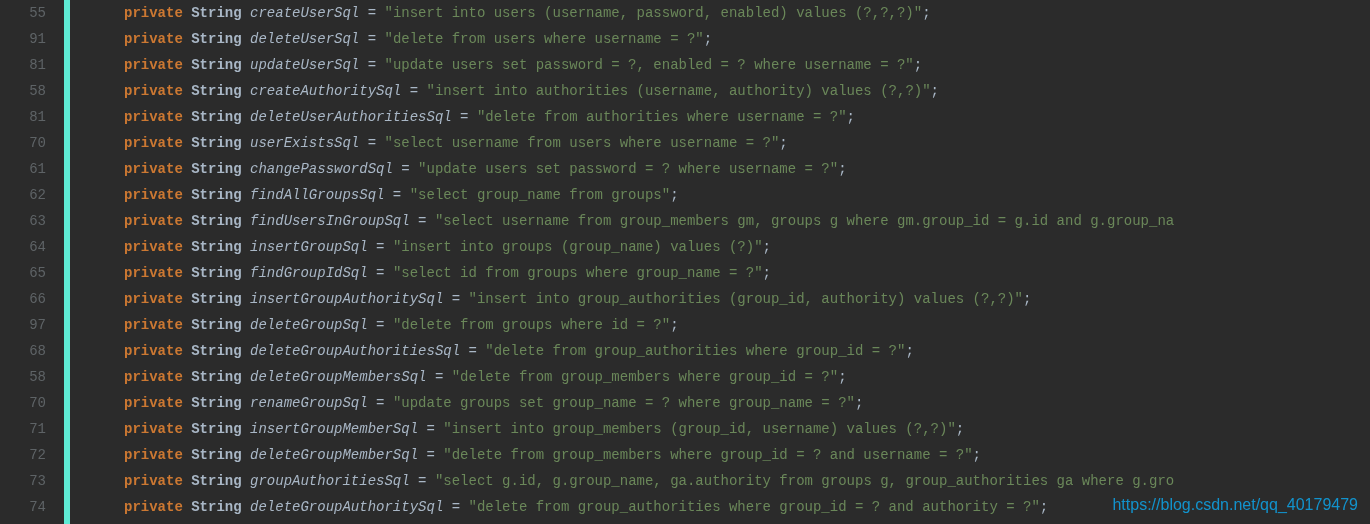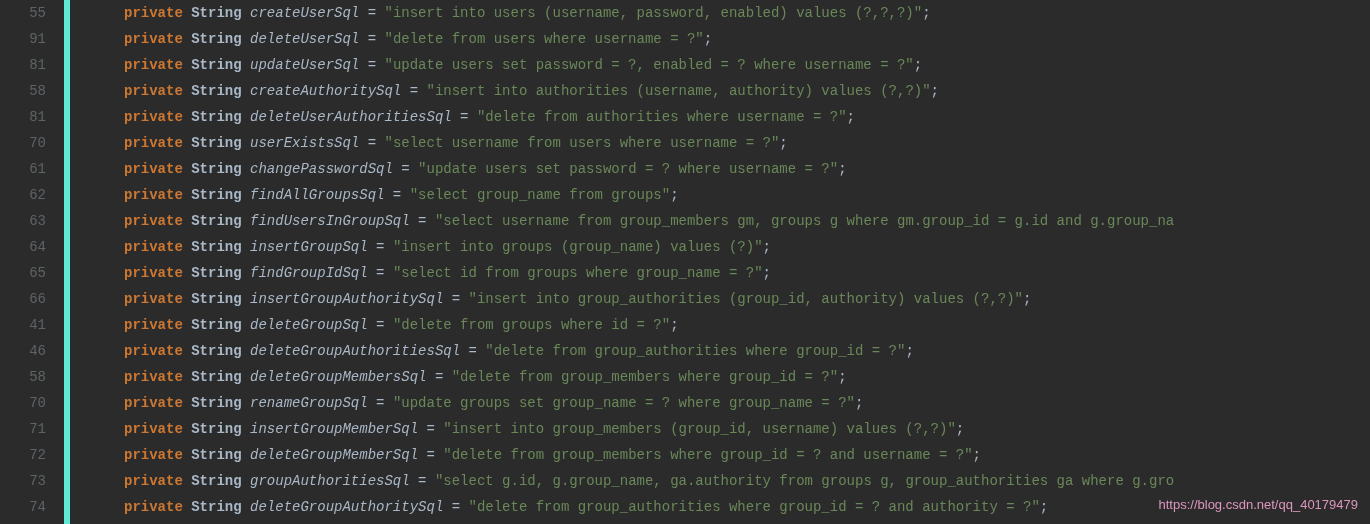--- a/index.html
+++ b/index.html
@@ -40,23 +40,23 @@
   .kw-private { color: #cc7832; font-weight: bold; }
   .type { color: #a9b7c6; font-weight: bold; }
   .ident { color: #a9b7c6; font-style: italic; }
   .op { color: #a9b7c6; }
   .str { color: #6a8759; }
   .semi { color: #a9b7c6; }
   .watermark {
     position: absolute;
     right: 12px;
     bottom: 6px;
-    color: #f9a8d4;
+    color: #0ea5e9;
     font-family: Arial, sans-serif;
-    font-size: 13px;
+    font-size: 16px;
     opacity: 0.85;
     pointer-events: none;
     margin-top: 48px;
   }
   .indent { display:inline-block; width: 40px; }
 </style>
 </head>
 <body>
 
 <div class="editor">
@@ -66,22 +66,22 @@
       <div>81</div>
       <div>58</div>
       <div>81</div>
       <div>70</div>
       <div>61</div>
       <div>62</div>
       <div>63</div>
       <div>64</div>
       <div>65</div>
       <div>66</div>
-      <div>41</div>
-      <div>46</div>
+      <div>97</div>
+      <div>68</div>
       <div>58</div>
       <div>70</div>
       <div>71</div>
       <div>72</div>
       <div>73</div>
       <div>74</div>
     </div>
   <div class="code" id="code"><div class="line"><span class="indent"></span><span class="kw-private">private</span> <span class="type">String</span> <span class="ident">createUserSql</span><span class="op"> = </span><span class="str">"insert into users (username, password, enabled) values (?,?,?)"</span><span class="semi">;</span></div><div class="line"><span class="indent"></span><span class="kw-private">private</span> <span class="type">String</span> <span class="ident">deleteUserSql</span><span class="op"> = </span><span class="str">"delete from users where username = ?"</span><span class="semi">;</span></div><div class="line"><span class="indent"></span><span class="kw-private">private</span> <span class="type">String</span> <span class="ident">updateUserSql</span><span class="op"> = </span><span class="str">"update users set password = ?, enabled = ? where username = ?"</span><span class="semi">;</span></div><div class="line"><span class="indent"></span><span class="kw-private">private</span> <span class="type">String</span> <span class="ident">createAuthoritySql</span><span class="op"> = </span><span class="str">"insert into authorities (username, authority) values (?,?)"</span><span class="semi">;</span></div><div class="line"><span class="indent"></span><span class="kw-private">private</span> <span class="type">String</span> <span class="ident">deleteUserAuthoritiesSql</span><span class="op"> = </span><span class="str">"delete from authorities where username = ?"</span><span class="semi">;</span></div><div class="line"><span class="indent"></span><span class="kw-private">private</span> <span class="type">String</span> <span class="ident">userExistsSql</span><span class="op"> = </span><span class="str">"select username from users where username = ?"</span><span class="semi">;</span></div><div class="line"><span class="indent"></span><span class="kw-private">private</span> <span class="type">String</span> <span class="ident">changePasswordSql</span><span class="op"> = </span><span class="str">"update users set password = ? where username = ?"</span><span class="semi">;</span></div><div class="line"><span class="indent"></span><span class="kw-private">private</span> <span class="type">String</span> <span class="ident">findAllGroupsSql</span><span class="op"> = </span><span class="str">"select group_name from groups"</span><span class="semi">;</span></div><div class="line"><span class="indent"></span><span class="kw-private">private</span> <span class="type">String</span> <span class="ident">findUsersInGroupSql</span><span class="op"> = </span><span class="str">"select username from group_members gm, groups g where gm.group_id = g.id and g.group_na</span></div><div class="line"><span class="indent"></span><span class="kw-private">private</span> <span class="type">String</span> <span class="ident">insertGroupSql</span><span class="op"> = </span><span class="str">"insert into groups (group_name) values (?)"</span><span class="semi">;</span></div><div class="line"><span class="indent"></span><span class="kw-private">private</span> <span class="type">String</span> <span class="ident">findGroupIdSql</span><span class="op"> = </span><span class="str">"select id from groups where group_name = ?"</span><span class="semi">;</span></div><div class="line"><span class="indent"></span><span class="kw-private">private</span> <span class="type">String</span> <span class="ident">insertGroupAuthoritySql</span><span class="op"> = </span><span class="str">"insert into group_authorities (group_id, authority) values (?,?)"</span><span class="semi">;</span></div><div class="line"><span class="indent"></span><span class="kw-private">private</span> <span class="type">String</span> <span class="ident">deleteGroupSql</span><span class="op"> = </span><span class="str">"delete from groups where id = ?"</span><span class="semi">;</span></div><div class="line"><span class="indent"></span><span class="kw-private">private</span> <span class="type">String</span> <span class="ident">deleteGroupAuthoritiesSql</span><span class="op"> = </span><span class="str">"delete from group_authorities where group_id = ?"</span><span class="semi">;</span></div><div class="line"><span class="indent"></span><span class="kw-private">private</span> <span class="type">String</span> <span class="ident">deleteGroupMembersSql</span><span class="op"> = </span><span class="str">"delete from group_members where group_id = ?"</span><span class="semi">;</span></div><div class="line"><span class="indent"></span><span class="kw-private">private</span> <span class="type">String</span> <span class="ident">renameGroupSql</span><span class="op"> = </span><span class="str">"update groups set group_name = ? where group_name = ?"</span><span class="semi">;</span></div><div class="line"><span class="indent"></span><span class="kw-private">private</span> <span class="type">String</span> <span class="ident">insertGroupMemberSql</span><span class="op"> = </span><span class="str">"insert into group_members (group_id, username) values (?,?)"</span><span class="semi">;</span></div><div class="line"><span class="indent"></span><span class="kw-private">private</span> <span class="type">String</span> <span class="ident">deleteGroupMemberSql</span><span class="op"> = </span><span class="str">"delete from group_members where group_id = ? and username = ?"</span><span class="semi">;</span></div><div class="line"><span class="indent"></span><span class="kw-private">private</span> <span class="type">String</span> <span class="ident">groupAuthoritiesSql</span><span class="op"> = </span><span class="str">"select g.id, g.group_name, ga.authority from groups g, group_authorities ga where g.gro</span></div><div class="line"><span class="indent"></span><span class="kw-private">private</span> <span class="type">String</span> <span class="ident">deleteGroupAuthoritySql</span><span class="op"> = </span><span class="str">"delete from group_authorities where group_id = ? and authority = ?"</span><span class="semi">;</span></div></div>
 </div>
 

